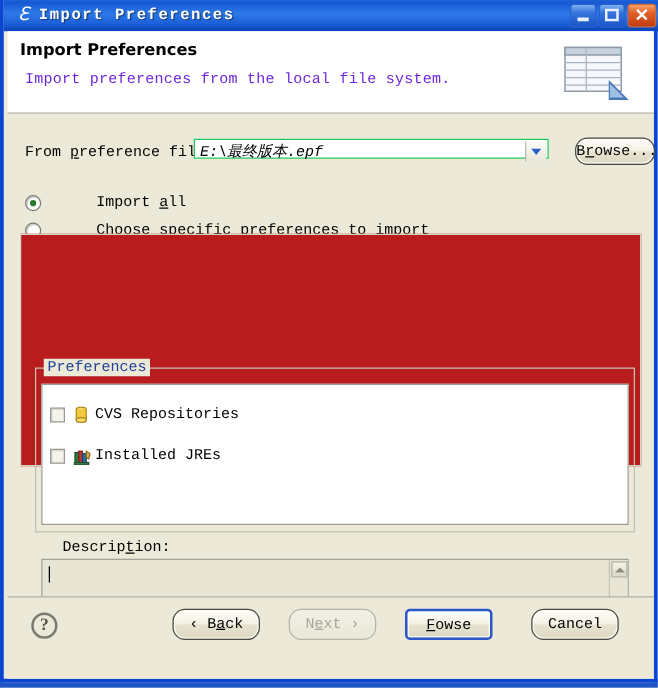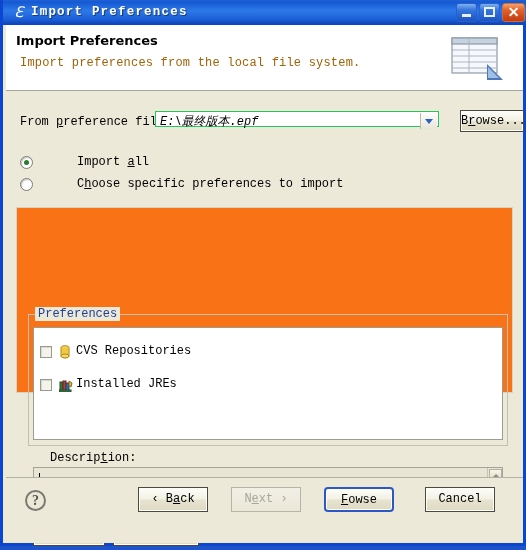--- a/index.html
+++ b/index.html
@@ -58,21 +58,21 @@
     position:absolute;left:3px;top:25px;width:517px;height:66px;
     background:#ffffff;box-sizing:border-box;
     border-bottom:1px solid #a8a79c;
   }
   .header-title{
     position:absolute;left:10px;top:8px;
     font-family:"DejaVu Sans","Liberation Sans",sans-serif;
     font-size:13px;font-weight:bold;color:#000;
   }
   .header-desc{
-    position:absolute;left:14px;top:31px;font-size:12px;color:#a16207;
+    position:absolute;left:14px;top:31px;font-size:12px;color:#6d28d9;
     letter-spacing:.2px;
   }
   .header-icon{
     position:absolute;right:18px;top:9px;width:56px;height:48px;
   }
   
   .body{
     position:absolute;left:3px;top:91px;width:517px;height:386px;
     background:#ece9d8;
   }
@@ -91,44 +91,44 @@
     background:linear-gradient(to bottom,#fdfdfb,#e8e6d6);
     border-left:1px solid #bdbba9;box-sizing:border-box;
   }
   .combo-arrow:after{
     content:"";position:absolute;left:4px;top:6px;
     border-left:4px solid transparent;border-right:4px solid transparent;
     border-top:5px solid #2a5fc9;
   }
   .btn{
     background:linear-gradient(to bottom,#fdfdfa 0%,#f3f1e3 48%,#e6e3d0 52%,#ded9c3 100%);
-    border:1px solid #4a4a45;border-radius:0;
+    border:1px solid #4a4a45;border-radius:10px;
     box-sizing:border-box;text-align:center;
     font-family:"Liberation Mono","DejaVu Sans Mono",monospace;
     font-size:12px;color:#000;cursor:default;
     box-shadow:inset 0 0 0 1px #fffdf4;
   }
   .btn-browse{position:absolute;left:440px;top:-1px;width:64px;height:22px;line-height:20px;}
   .u{text-decoration:underline;}
   .radio-row{position:absolute;left:14px;height:16px;}
   .radio{
     position:absolute;left:0;top:1px;width:13px;height:13px;border-radius:50%;
     background:#fff;border:1px solid #7b7b70;box-sizing:border-box;
     box-shadow:inset 1px 1px 1px rgba(0,0,0,.22);
   }
   .radio.on:after{
     content:"";position:absolute;left:3px;top:3px;width:5px;height:5px;border-radius:50%;
     background:#2a7e2a;
   }
   .radio-lbl{position:absolute;left:17px;top:0;font-size:12px;line-height:15px;white-space:nowrap;margin-left:40px;}
   
   .panel{
-    position:absolute;left:10px;top:116px;width:497px;height:186px;
+    position:absolute;left:10px;top:96px;width:497px;height:186px;
     border:1px solid #d6d3c2;box-sizing:border-box;
-    background:#f97316;
+    background:#b91c1c;
   }
   .group{
     position:absolute;left:11px;top:106px;width:480px;height:132px;
     border:1px solid #c2c0b0;box-sizing:border-box;
   }
   .group-lbl{
     position:absolute;left:18px;top:99px;background:#ece9d8;padding:0 3px;
     font-size:12px;color:#20409a;
   }
   .list{

